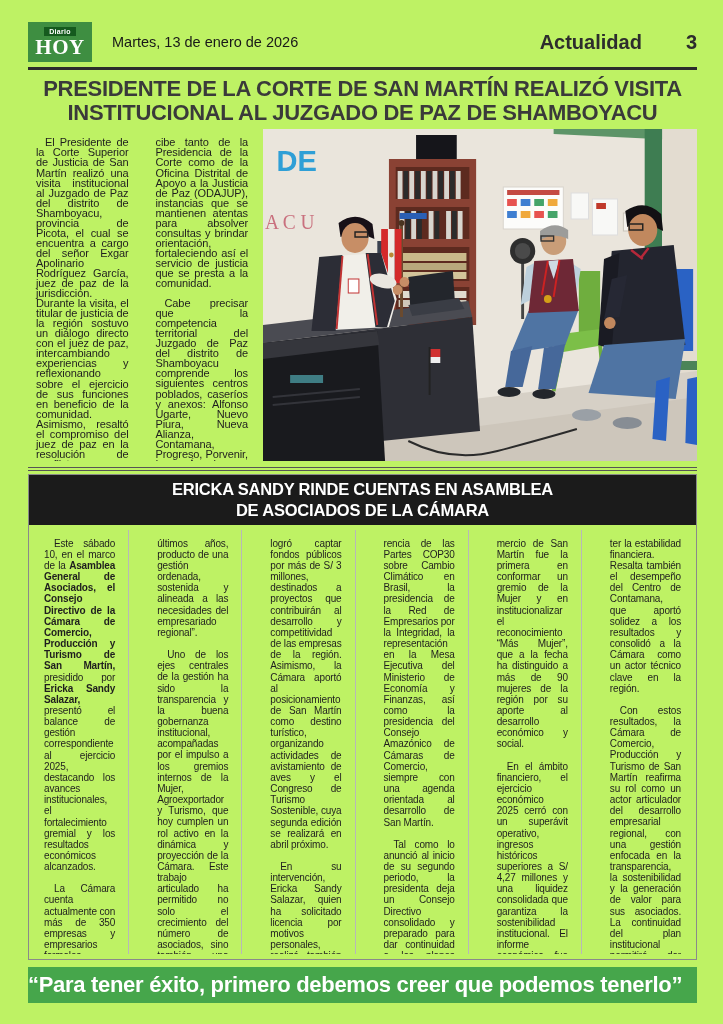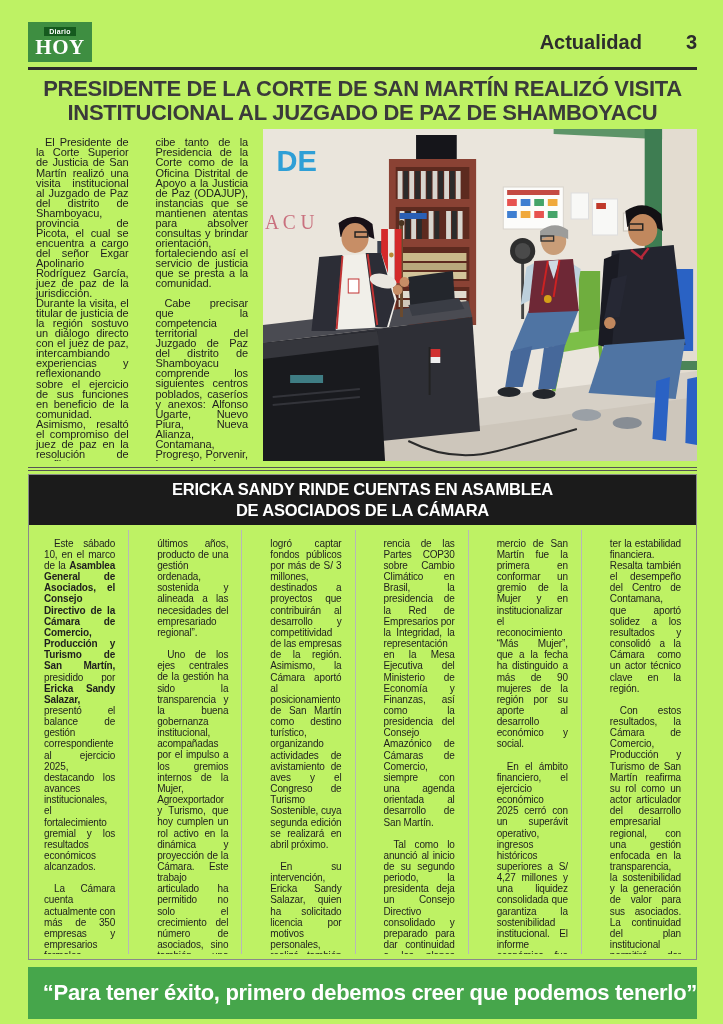--- a/index.html
+++ b/index.html
@@ -37,33 +37,34 @@
   .a2-cols{display:flex;height:424px;overflow:hidden;padding:5px 2px;}
   .a2-cols .col{flex:1;padding:0 5px;overflow:hidden;}
   .a2-cols .col + .col{border-left:1px solid #b8b8b8;padding-left:20px;}
   .a2-cols p{margin:8px;text-align:justify;font-size:10px;line-height:11.15px;letter-spacing:-.15px;text-indent:10px;}
   .a2-cols p.cont{text-indent:0;}
   .a2-cols p + p{margin-top:11px;}
   .a2-cols p.subhead{font-weight:bold;}
   .a2-cols p.subhead + p{margin-top:0;}
 
   
-  .quote-banner{margin-top:7px;height:52px;background:#46a64b;display:flex;align-items:center;justify-content:flex-end;}
+  .quote-banner{margin-top:7px;height:36px;background:#46a64b;display:flex;align-items:center;justify-content:flex-start;}
   .quote-banner span{color:#fff;font-weight:bold;font-size:22px;letter-spacing:-.3px;}
 </style>
 </head>
 <body>
 
 <div class="page">
 
   <header class="masthead">
     <div class="logo">
       <div class="logo-top">Diario</div>
       <div class="logo-main">HOY</div>
     </div>
+    <div class="date">Martes, 13 de enero de 2026</div>
     <div class="mast-right">
       <div>Actualidad</div>
       <div class="pagenum">3</div>
     </div>
   </header>
   <div class="top-rule"></div>
 
   <h1 class="headline">
     <span>PRESIDENTE DE LA CORTE DE SAN MARTÍN REALIZÓ VISITA</span><br>
     <span>INSTITUCIONAL AL JUZGADO DE PAZ DE SHAMBOYACU</span>

